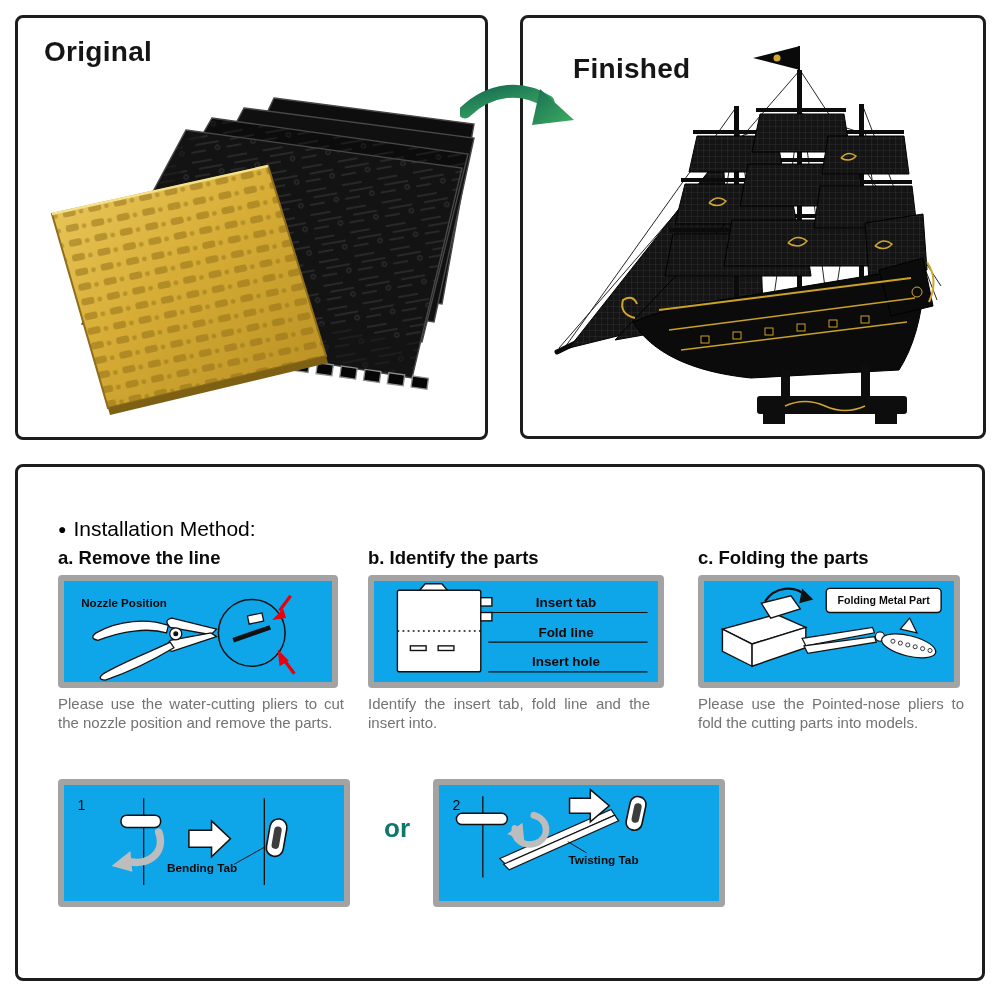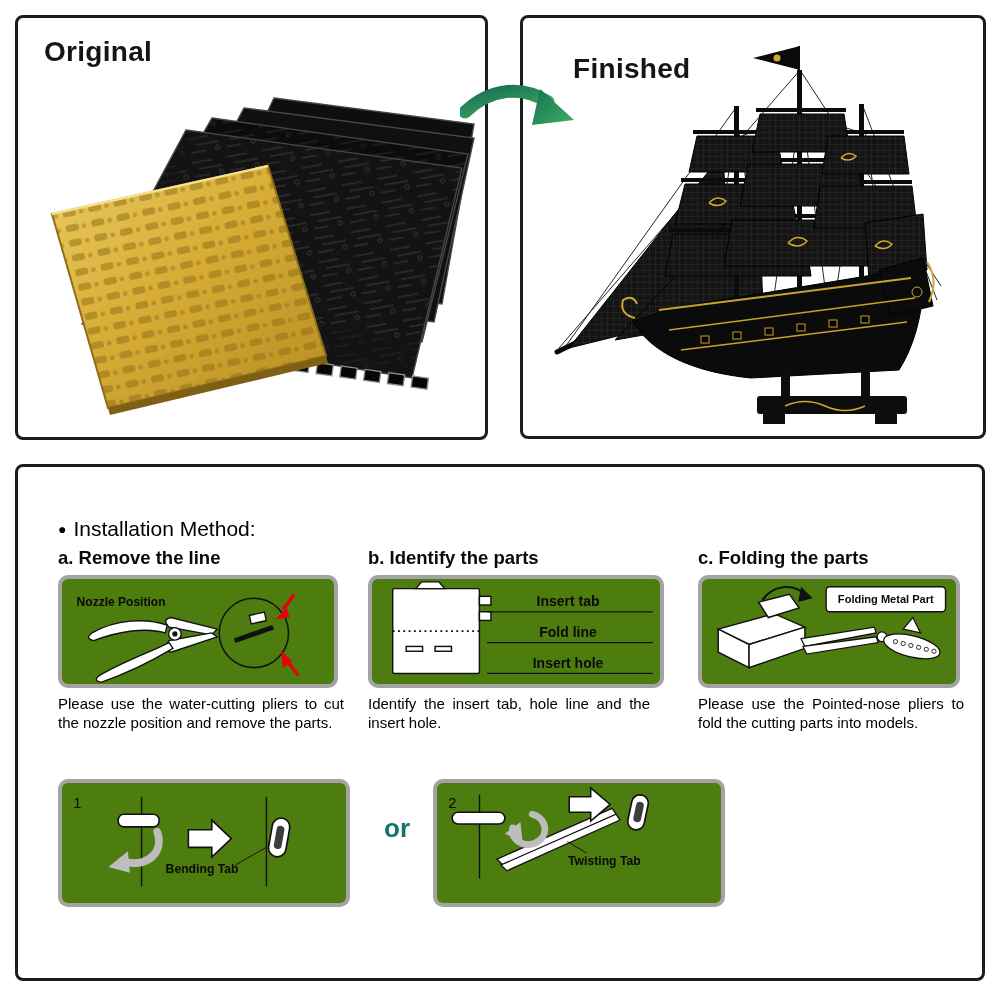--- a/index.html
+++ b/index.html
@@ -21,28 +21,28 @@
 
   .heading { position:absolute; left:40px; top:50px; font-size:21px; color:#000000; }
   .heading .bullet { font-size:14px; vertical-align:2px; margin-right:7px; }
 
   .step-title { position:absolute; font-weight:bold; font-size:18.5px; color:#0a0a0a; }
   #title-a { left:40px; top:80px; }
   #title-b { left:350px; top:80px; }
   #title-c { left:680px; top:80px; }
   #title-d { left:40px; top:282px; }
 
-  .dbox { position:absolute; border:4px solid #a3a3a3; border-radius:10px; background:#4d7c0f; overflow:hidden; }
+  .dbox { position:absolute; border:6px solid #a3a3a3; border-radius:4px; background:#0ea5e9; overflow:hidden; }
   #dbox-a { left:40px; top:108px; width:280px; height:113px; }
   #dbox-b { left:350px; top:108px; width:296px; height:113px; }
   #dbox-c { left:680px; top:108px; width:262px; height:113px; }
   #dbox-d1 { left:40px; top:312px; width:292px; height:128px; }
   #dbox-d2 { left:415px; top:312px; width:292px; height:128px; }
 
-  .caption { position:absolute; font-size:15px; line-height:1.24; color:#000000; text-align:justify; }
+  .caption { position:absolute; font-size:15px; line-height:1.24; color:#737373; text-align:justify; }
   #caption-a { left:40px; top:228px; width:286px; }
   #caption-b { left:350px; top:228px; width:282px; }
   #caption-c { left:680px; top:228px; width:266px; }
 
   #or-sep { position:absolute; left:350px; top:346px; width:58px; text-align:center;
     font-weight:bold; font-size:26px; color:#0f766e; }
 
   svg text { font-family:"Liberation Sans", sans-serif; fill:#0a0a0a; }
   .dlabel { font-weight:bold; font-size:12.5px; }
   .blabel { font-weight:bold; font-size:14.5px; }
@@ -276,21 +276,21 @@
             <circle cx="214" cy="69" r="2.2"></circle>
           <circle cx="222" cy="71" r="2.2"></circle>
             <circle cx="230" cy="73" r="2.2"></circle>
             <circle cx="238" cy="75" r="2.2"></circle>
         </g>
       </g>
     </svg>
   </div>
 
   <div class="caption" id="caption-a">Please use the water-cutting pliers to cut the nozzle position and remove the parts.</div>
-  <div class="caption" id="caption-b">Identify the insert tab, hole line and the insert hole.</div>
+  <div class="caption" id="caption-b">Identify the insert tab, fold line and the insert into.</div>
   <div class="caption" id="caption-c">Please use the Pointed-nose pliers to fold the cutting parts into models.</div>
 
 
   <div class="dbox" id="dbox-d1">
     <svg class="fill-svg" viewBox="0 0 288 123">
       <text x="10" y="26" class="num">1</text>
       <line x1="80" y1="14" x2="80" y2="106" stroke="#111" stroke-width="1.4"></line>
       <rect x="56" y="32" width="42" height="13" rx="6" fill="#fff" stroke="#111" stroke-width="1.6"></rect>
       <path d="M96,50 C104,72 84,88 60,80" stroke="#bdbdbd" stroke-width="8" fill="none" stroke-linecap="round"></path>
       <polygon points="46,86 66,70 68,92" fill="#bdbdbd"></polygon>

